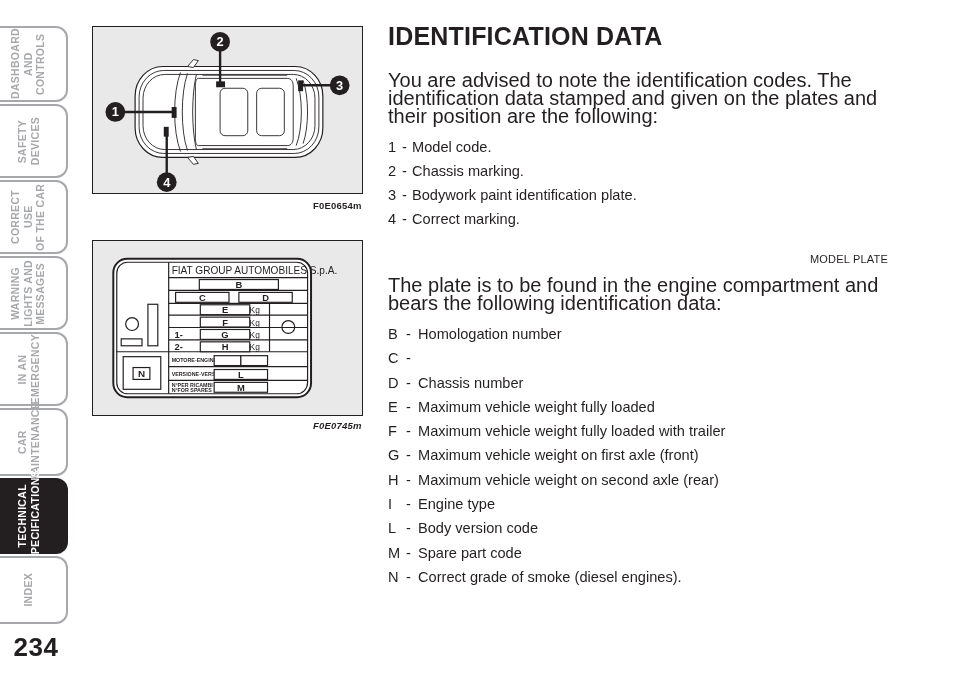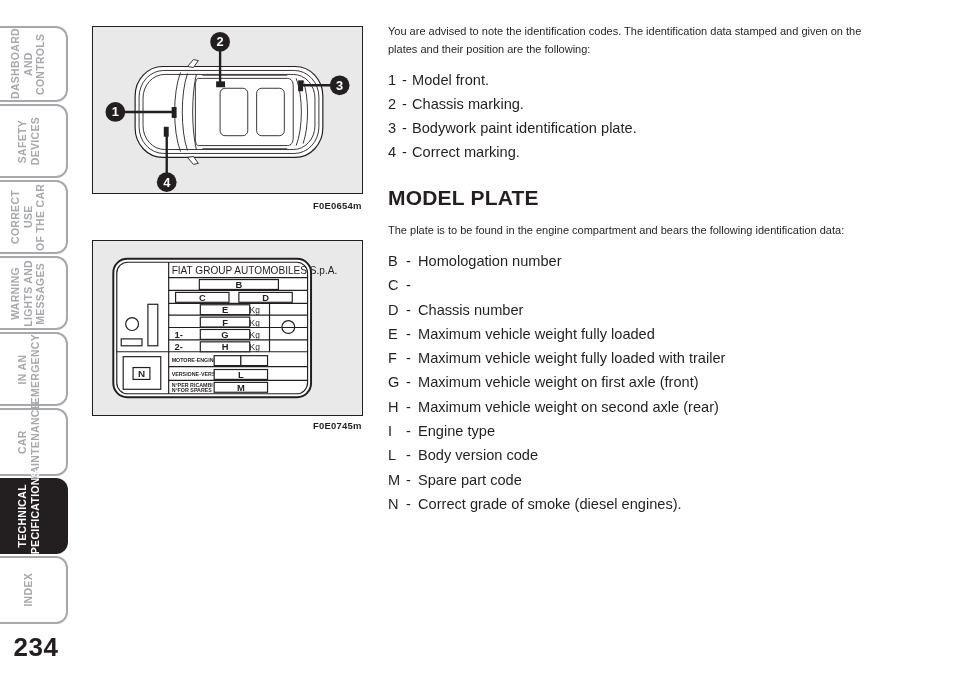--- a/index.html
+++ b/index.html
@@ -79,46 +79,47 @@
 
   .fig-caption {
     position: absolute;
     font-size: 9.5px;
     font-weight: bold;
     color: #231f20;
     letter-spacing: 0.2px;
     font-family: "Liberation Sans", sans-serif;
   }
   #cap-car   { left: 313px; top: 200px; }
-  #cap-plate { left: 313px; top: 420px; }
+  #cap-plate { left: 313px; top: 420px; font-style: italic; }
 
   
   #content {
     position: absolute;
     left: 388px;
     top: 22px;
     width: 500px;
   }
   h1.section-title {
     margin: 0 0 20px 0;
     font-size: 25px;
     font-weight: bold;
     letter-spacing: 0.2px;
     color: #231f20;
   }
   h2.sub-title {
     margin: 22px 0 11px 0;
-    font-size: 21px;
-    font-weight: bold;
+    font-size: 11px;
+    font-weight: normal;
     letter-spacing: 0.2px;
     color: #231f20;
+    text-align: right;
   }
   p.body-text {
     margin: 0 0 10px 0;
-    font-size: 11px;
+    font-size: 20px;
     line-height: 18px;
     color: #231f20;
   }
   ul.def-list {
     list-style: none;
     margin: 0;
     padding: 0;
   }
   ul.def-list li {
     font-size: 14.6px;
@@ -322,26 +323,27 @@
 
     <text x="79" y="147.5" font-family="Liberation Sans, sans-serif" font-size="5.4" font-weight="bold" fill="#231f20">N°PER RICAMBI</text>
     <text x="79" y="152.5" font-family="Liberation Sans, sans-serif" font-size="5.4" font-weight="bold" fill="#231f20">N°FOR SPARES</text>
     <rect x="122" y="143" width="54" height="10" fill="#ffffff" stroke="#231f20" stroke-width="1.2"></rect>
     <text x="149" y="151.6" font-family="Liberation Sans, sans-serif" font-size="9.5" font-weight="bold" fill="#231f20" text-anchor="middle">M</text>
   </svg>
 </div>
 <div id="cap-plate" class="fig-caption">F0E0745m</div>
 
 <div id="content">
+  <h1 class="section-title">IDENTIFICATION DATA</h1>
   <p class="body-text">You are advised to note the identification codes. The identification data stamped and given on the plates and their position are the following:</p>
   <ul class="def-list" id="num-list">
       <li>
         <span class="key">1</span>
         <span class="dash">-</span>
-        <span class="txt">Model front.</span>
+        <span class="txt">Model code.</span>
       </li>
       <li>
         <span class="key">2</span>
         <span class="dash">-</span>
         <span class="txt">Chassis marking.</span>
       </li>
       <li>
         <span class="key">3</span>
         <span class="dash">-</span>
         <span class="txt">Bodywork paint identification plate.</span>

